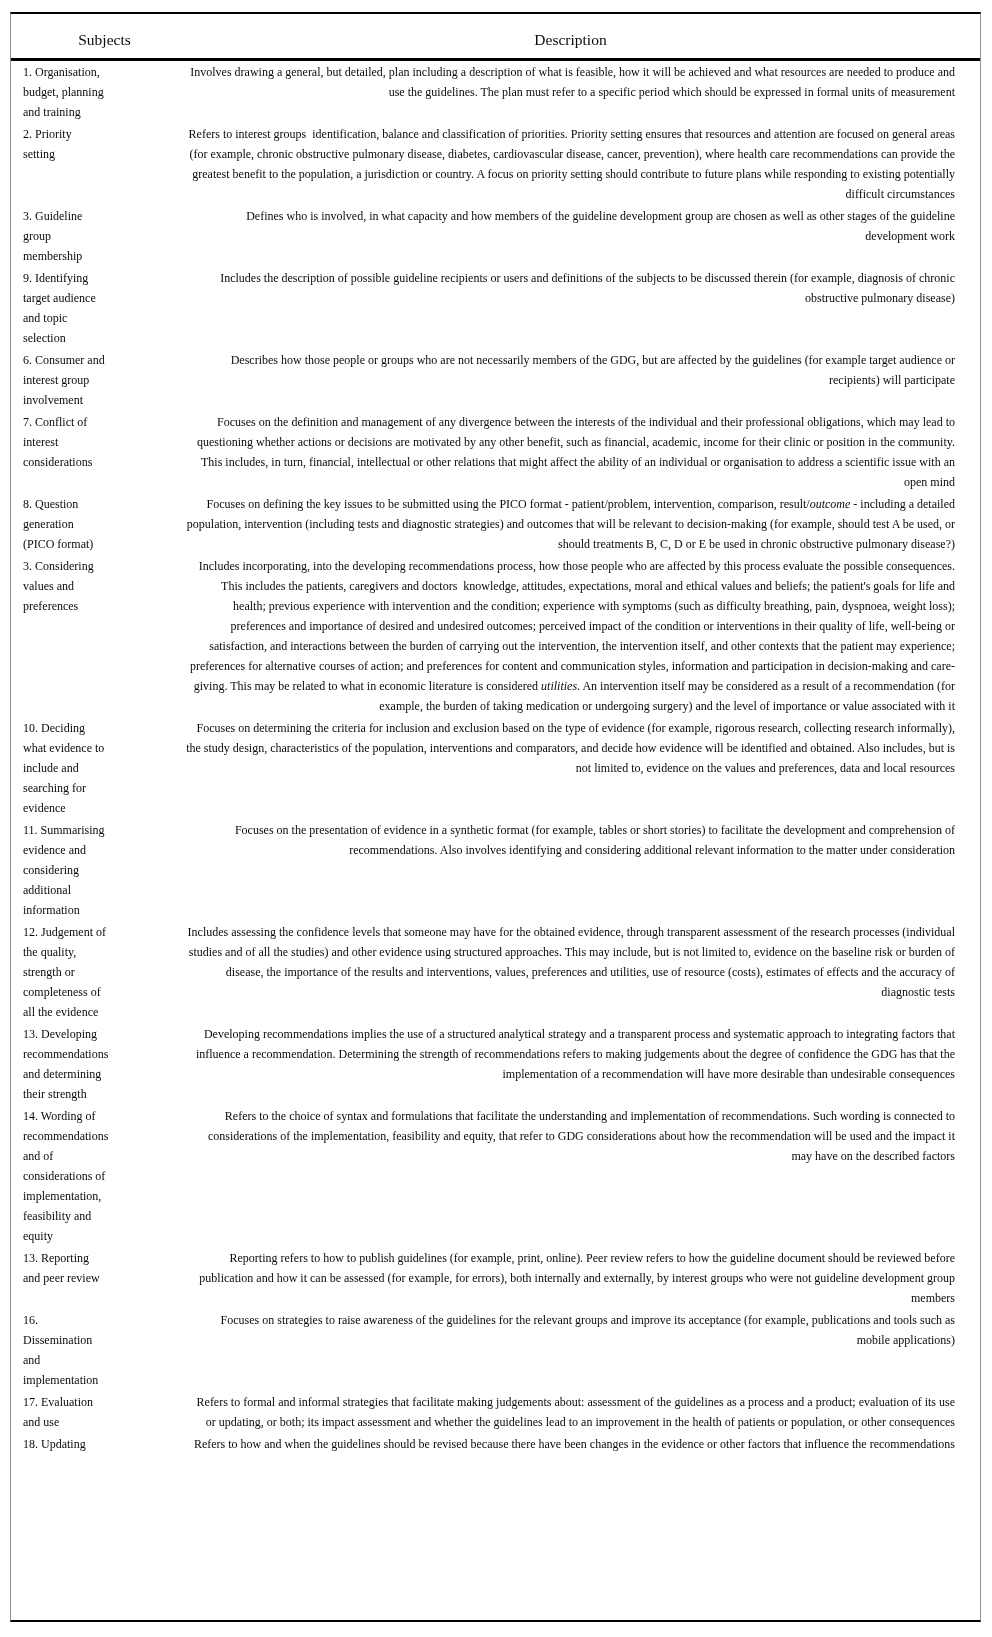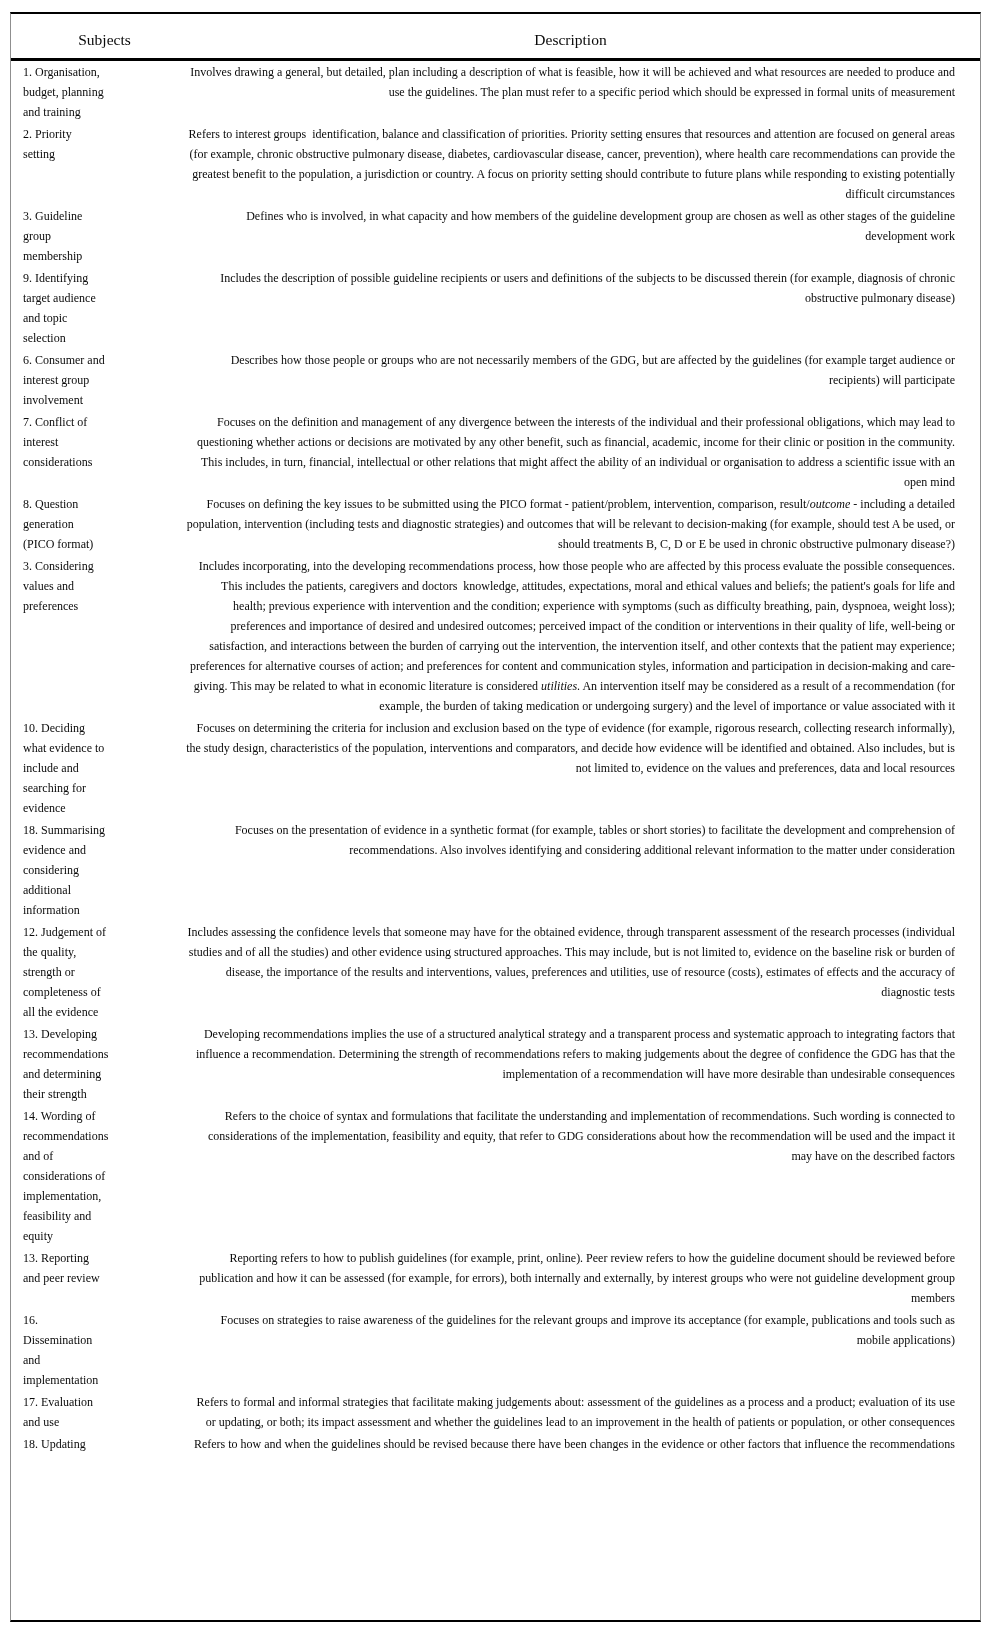--- a/index.html
+++ b/index.html
@@ -120,21 +120,21 @@
         </tr>
         <tr>
           <td class="subject">10. Deciding
 what evidence to
 include and
 searching for
 evidence</td>
           <td class="desc"><span>Focuses on determining the criteria for inclusion and exclusion based on the type of evidence (for example, rigorous research, collecting research informally), the study design, characteristics of the population, interventions and comparators, and decide how evidence will be identified and obtained. Also includes, but is not limited to, evidence on the values and preferences, data and local resources</span></td>
         </tr>
         <tr>
-          <td class="subject">18. Summarising
+          <td class="subject">11. Summarising
 evidence and
 considering
 additional
 information</td>
           <td class="desc"><span>Focuses on the presentation of evidence in a synthetic format (for example, tables or short stories) to facilitate the development and comprehension of recommendations. Also involves identifying and considering additional relevant information to the matter under consideration</span></td>
         </tr>
         <tr>
           <td class="subject">12. Judgement of
 the quality,
 strength or

